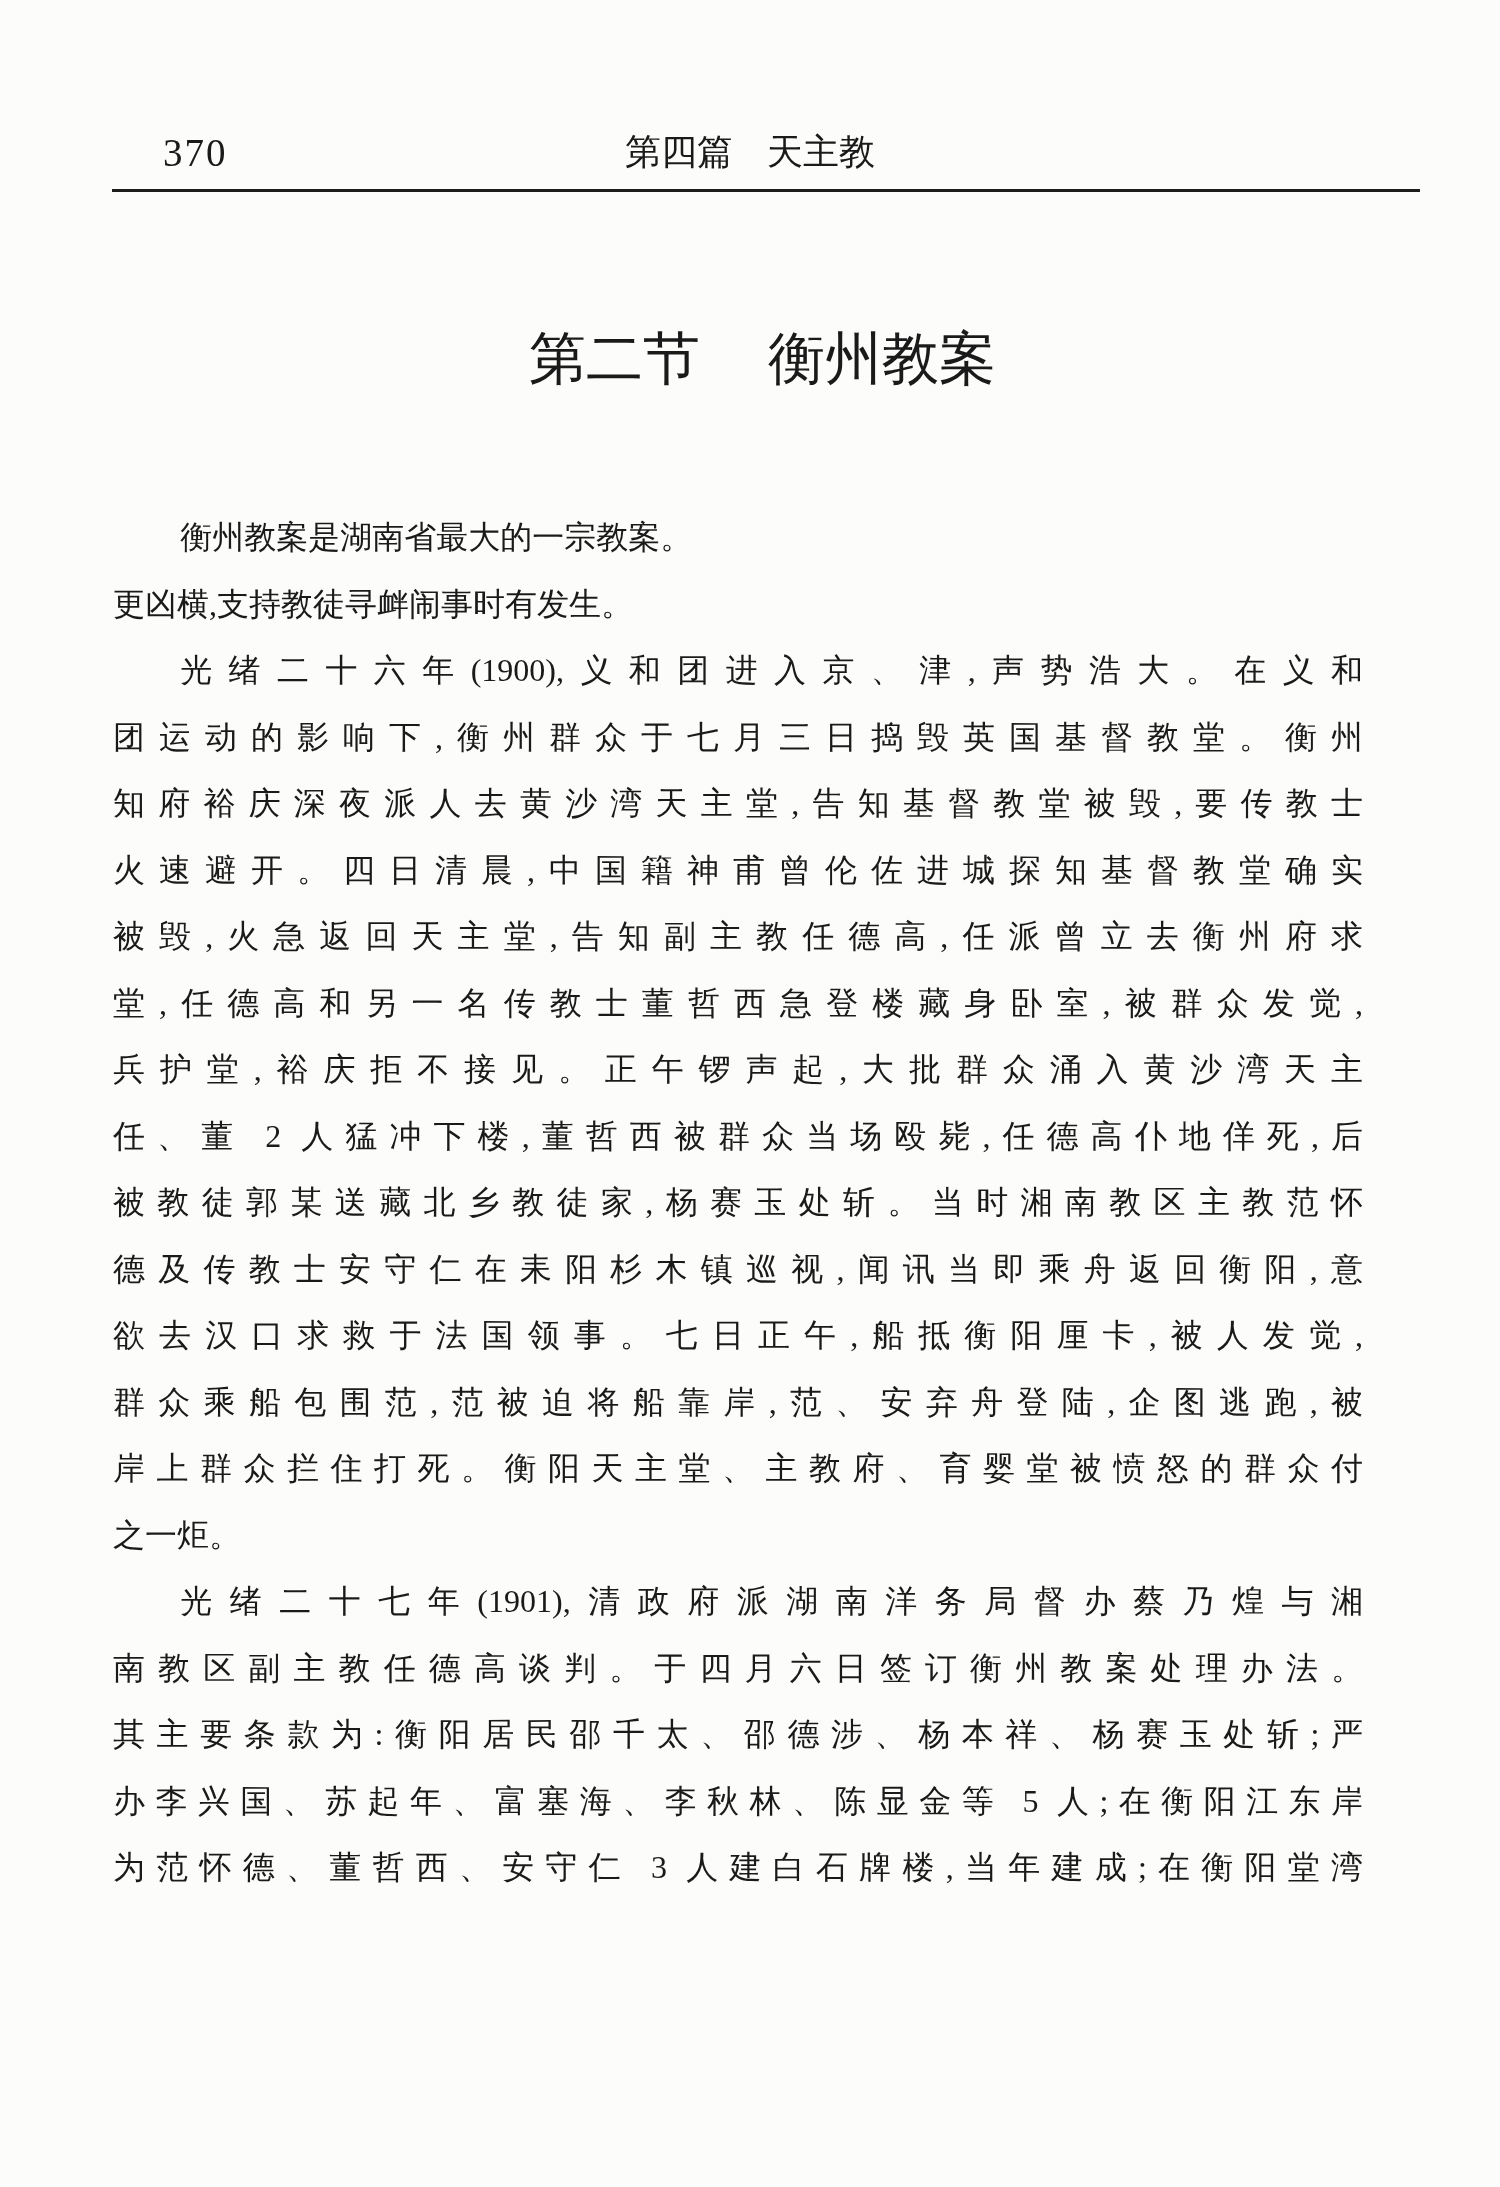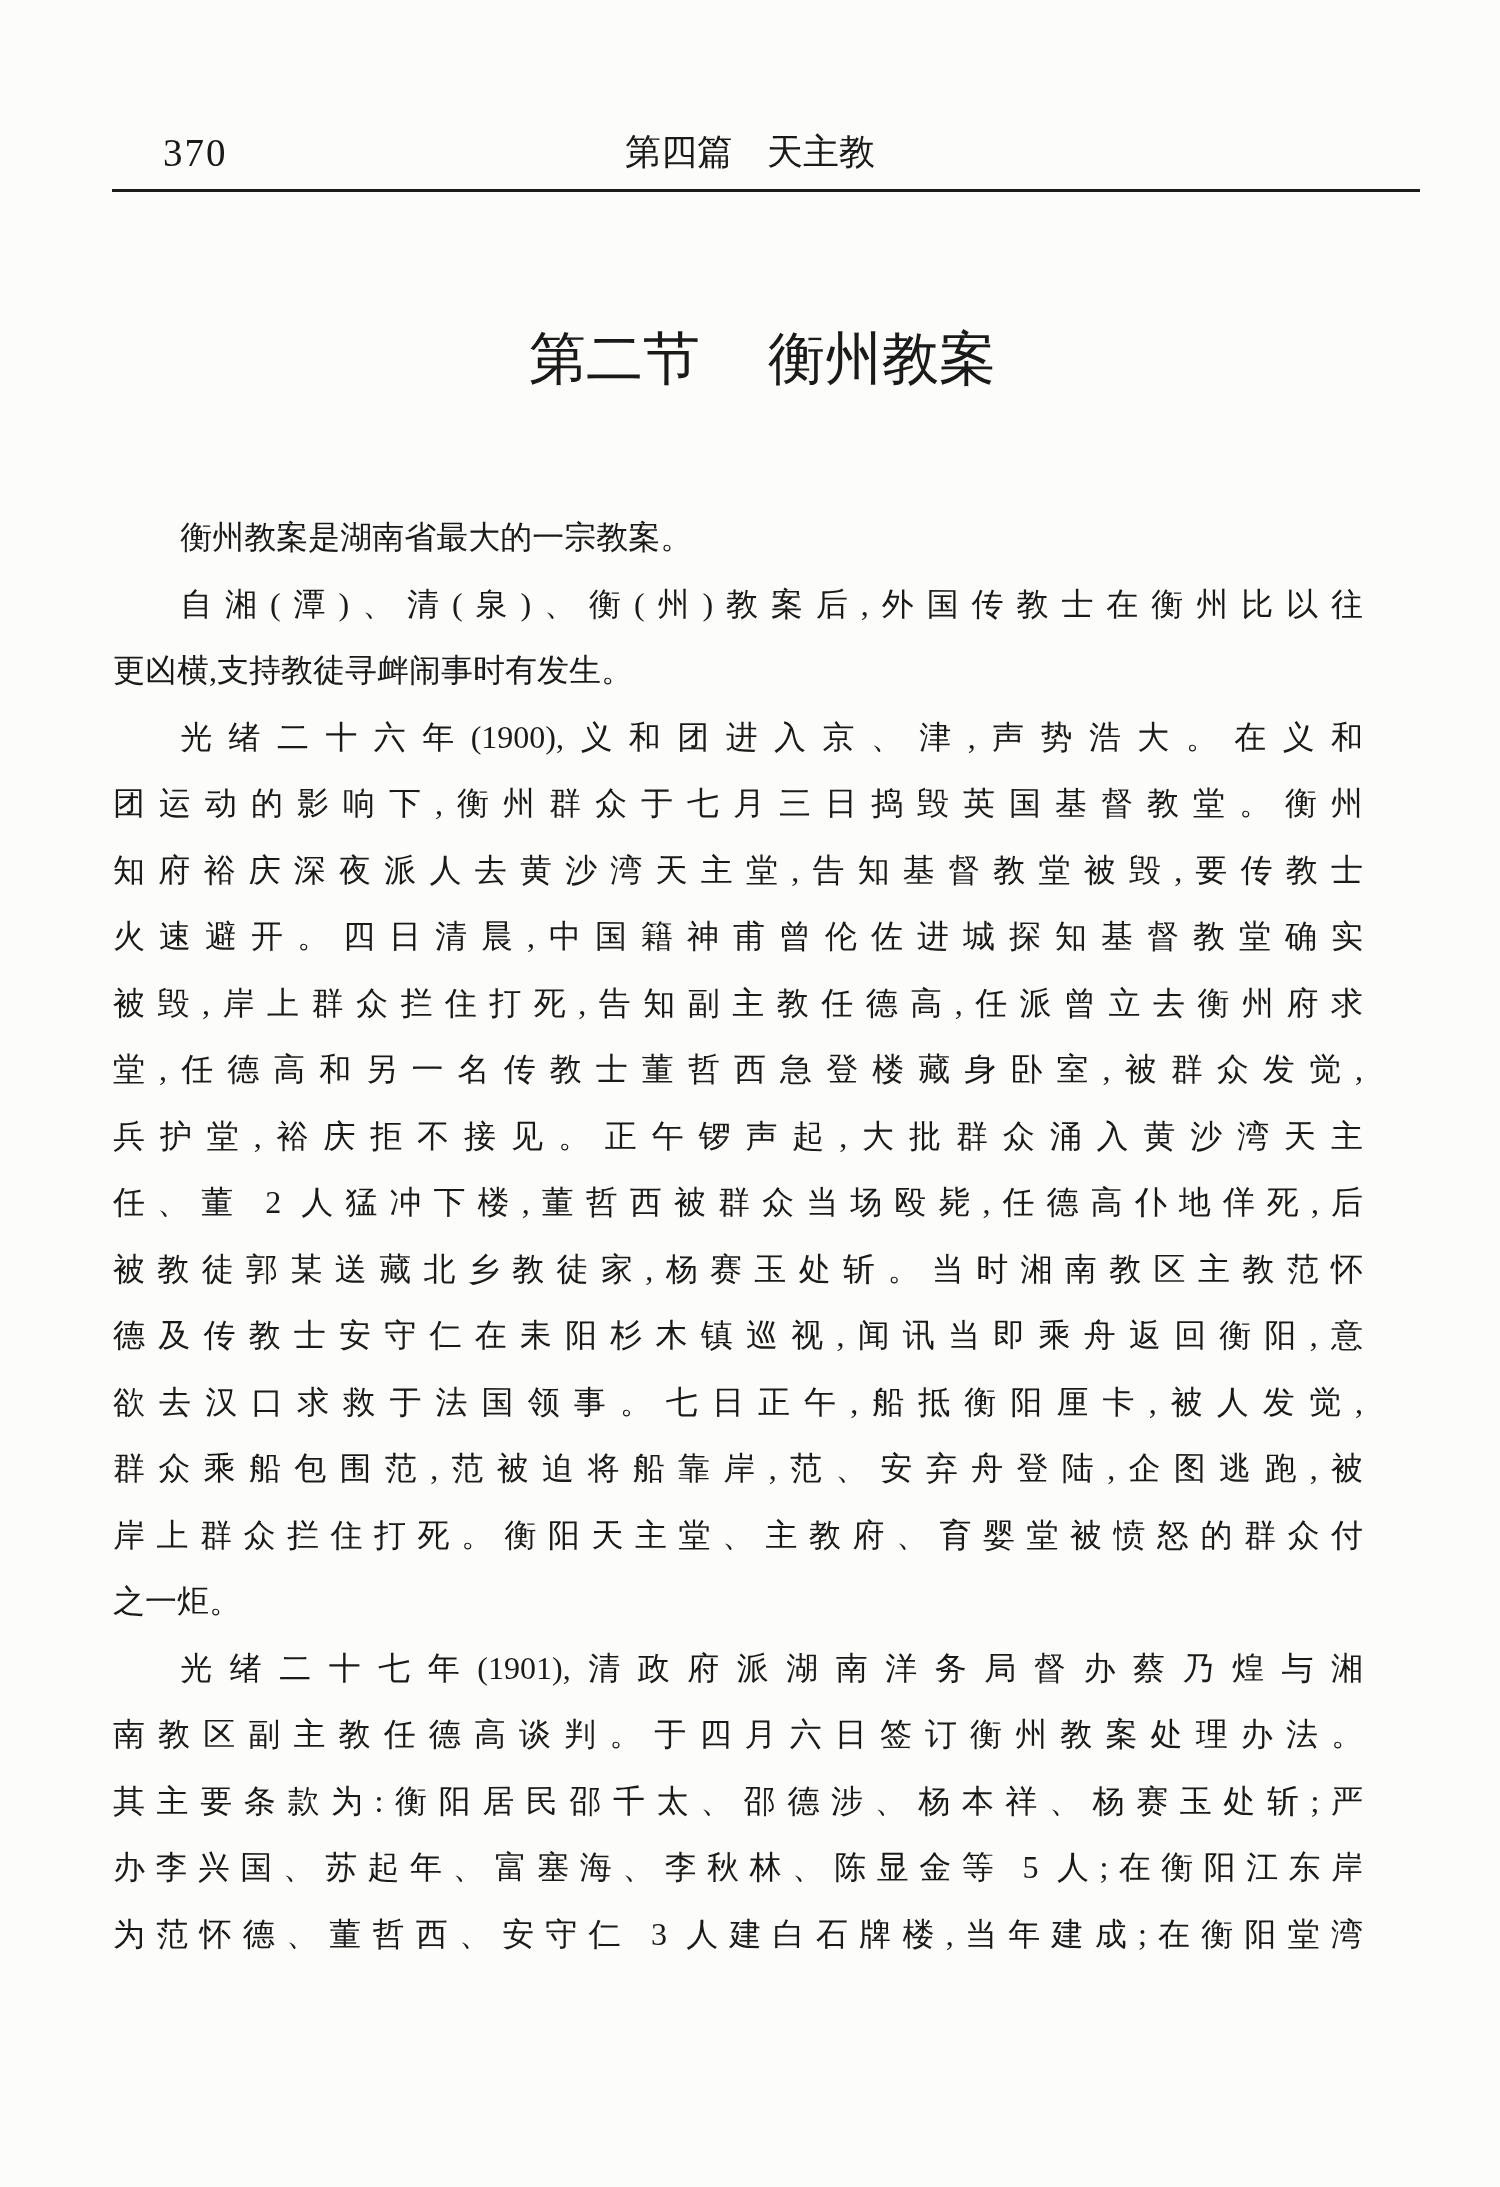--- a/index.html
+++ b/index.html
@@ -101,27 +101,26 @@
 
   <div class="header-rule"></div>
 
   <div class="section-title">
     <span>第二节</span>
     <span>衡州教案</span>
   </div>
 
   <div class="body-text">
       <div class="line end indent">衡州教案是湖南省最大的一宗教案。</div>
-      <div class="line fill indent">自湘(潭)、清(泉)、衡(州)教案后,外国传教士在衡州比以往</div>
       <div class="line end">更凶横,支持教徒寻衅闹事时有发生。</div>
       <div class="line fill indent">光绪二十六年(1900),义和团进入京、津,声势浩大。在义和</div>
       <div class="line fill">团运动的影响下,衡州群众于七月三日捣毁英国基督教堂。衡州</div>
       <div class="line fill">知府裕庆深夜派人去黄沙湾天主堂,告知基督教堂被毁,要传教士</div>
       <div class="line fill">火速避开。四日清晨,中国籍神甫曾伦佐进城探知基督教堂确实</div>
-      <div class="line fill">被毁,岸上群众拦住打死,告知副主教任德高,任派曾立去衡州府求</div>
+      <div class="line fill">被毁,火急返回天主堂,告知副主教任德高,任派曾立去衡州府求</div>
       <div class="line fill">堂,任德高和另一名传教士董哲西急登楼藏身卧室,被群众发觉,</div>
       <div class="line fill">兵护堂,裕庆拒不接见。正午锣声起,大批群众涌入黄沙湾天主</div>
       <div class="line fill">任、董 2 人猛冲下楼,董哲西被群众当场殴毙,任德高仆地佯死,后</div>
       <div class="line fill">被教徒郭某送藏北乡教徒家,杨赛玉处斩。当时湘南教区主教范怀</div>
       <div class="line fill">德及传教士安守仁在耒阳杉木镇巡视,闻讯当即乘舟返回衡阳,意</div>
       <div class="line fill">欲去汉口求救于法国领事。七日正午,船抵衡阳厘卡,被人发觉,</div>
       <div class="line fill">群众乘船包围范,范被迫将船靠岸,范、安弃舟登陆,企图逃跑,被</div>
       <div class="line fill">岸上群众拦住打死。衡阳天主堂、主教府、育婴堂被愤怒的群众付</div>
       <div class="line end">之一炬。</div>
       <div class="line fill indent">光绪二十七年(1901),清政府派湖南洋务局督办蔡乃煌与湘</div>

